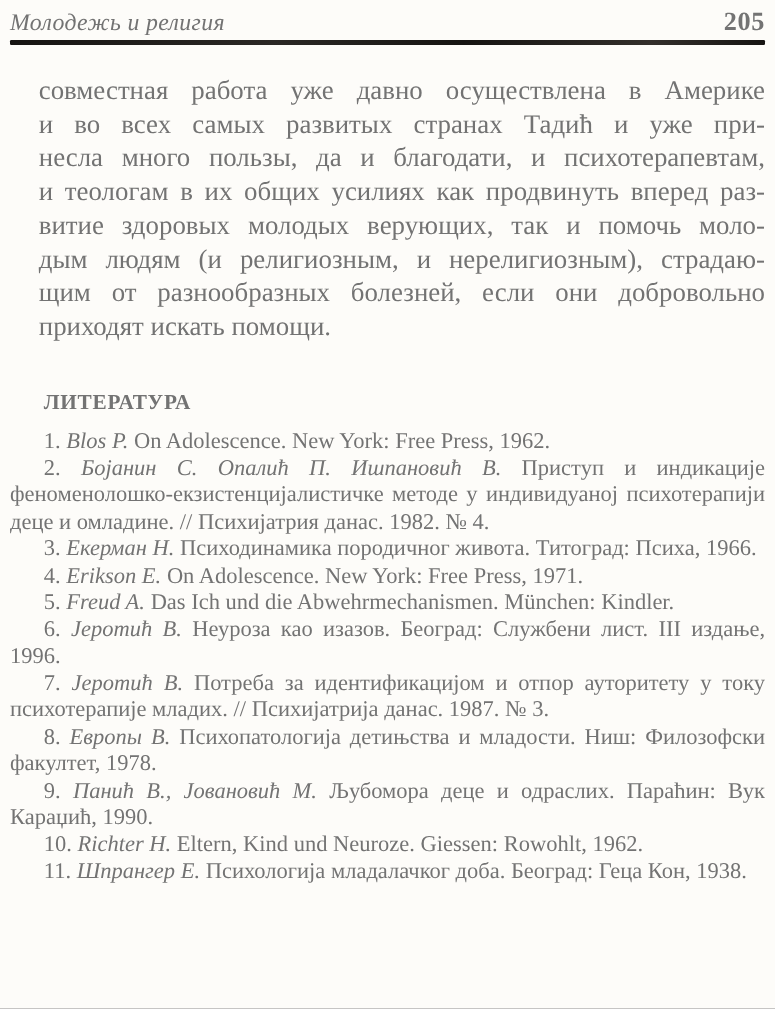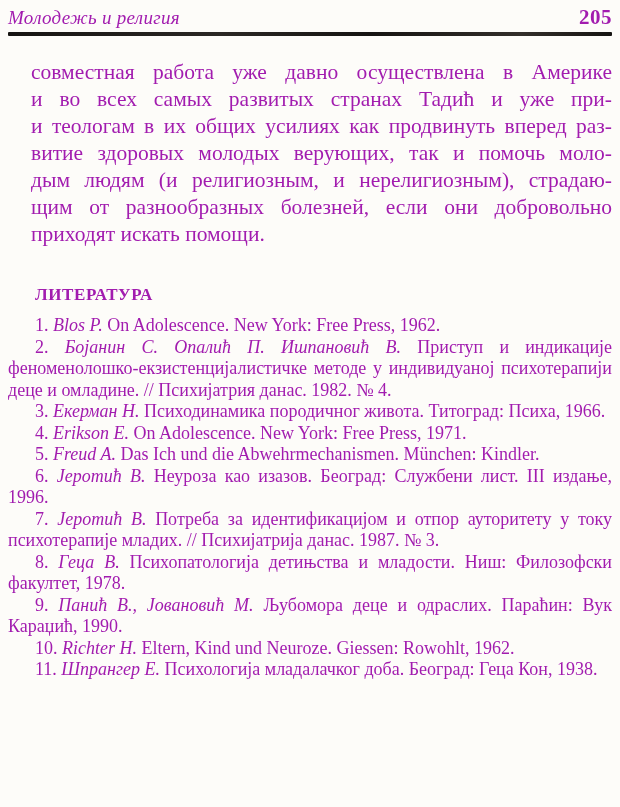--- a/index.html
+++ b/index.html
@@ -2,21 +2,21 @@
 <html lang="ru"><head>
 <meta charset="utf-8">
 <style>
   html, body { margin: 0; padding: 0; background: #777; }
   .page {
     position: relative;
     width: 620px;
     height: 807px;
     margin: 0 auto;
     background: #fdfcf9;
-    color: #a21caf;
+    color: #737373;
     font-family: "Liberation Serif", "DejaVu Serif", serif;
     box-sizing: border-box;
     padding: 4px 8px 0 8px;
     overflow: hidden;
   }
   
   .page-header {
     display: flex;
     justify-content: space-between;
     align-items: baseline;
@@ -79,20 +79,21 @@
 
   <div class="page-header">
     <span class="running-title">Молодежь и религия</span>
     <span class="page-number">205</span>
   </div>
   <div class="header-rule"></div>
 
   <div class="body-par">
     <div class="bline">совместная работа уже давно осуществлена в Америке</div>
     <div class="bline">и во всех самых развитых странах Тадић и уже при-</div>
+    <div class="bline">несла много пользы, да и благодати, и психотерапевтам,</div>
     <div class="bline">и теологам в их общих усилиях как продвинуть вперед раз-</div>
     <div class="bline">витие здоровых молодых верующих, так и помочь моло-</div>
     <div class="bline">дым людям (и религиозным, и нерелигиозным), страдаю-</div>
     <div class="bline">щим от разнообразных болезней, если они добровольно</div>
     <div class="bline last">приходят искать помощи.</div>
   </div>
 
   <div class="lit-heading">ЛИТЕРАТУРА</div>
 
   <div class="refs">
@@ -111,21 +112,21 @@
     <p class="ref"><span class="ref-num">5.</span>
       <span class="ref-author">Freud A.</span>
       <span class="ref-text">Das Ich und die Abwehrmechanismen. München: Kindler.</span></p>
     <p class="ref"><span class="ref-num">6.</span>
       <span class="ref-author">Јеротић В.</span>
       <span class="ref-text">Неуроза као изазов. Београд: Службени лист. III издање, 1996.</span></p>
     <p class="ref"><span class="ref-num">7.</span>
       <span class="ref-author">Јеротић В.</span>
       <span class="ref-text">Потреба за идентификацијом и отпор ауторитету у току психотерапије младих. // Психијатрија данас. 1987. № 3.</span></p>
     <p class="ref"><span class="ref-num">8.</span>
-      <span class="ref-author">Геца В.</span>
+      <span class="ref-author">Европы В.</span>
       <span class="ref-text">Психопатологија детињства и младости. Ниш: Филозофски факултет, 1978.</span></p>
     <p class="ref"><span class="ref-num">9.</span>
       <span class="ref-author">Панић В., Јовановић М.</span>
       <span class="ref-text">Љубомора деце и одраслих. Параћин: Вук Караџић, 1990.</span></p>
     <p class="ref"><span class="ref-num">10.</span>
       <span class="ref-author">Richter H.</span>
       <span class="ref-text">Eltern, Kind und Neuroze. Giessen: Rowohlt, 1962.</span></p>
     <p class="ref"><span class="ref-num">11.</span>
       <span class="ref-author">Шпрангер Е.</span>
       <span class="ref-text">Психологија младалачког доба. Београд: Геца Кон, 1938.</span></p>

